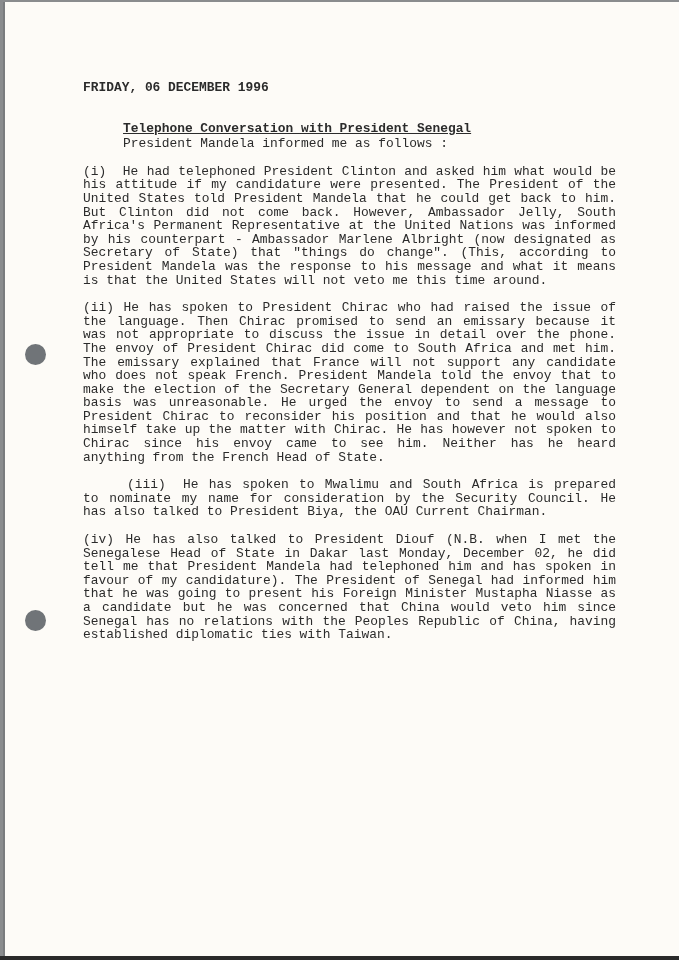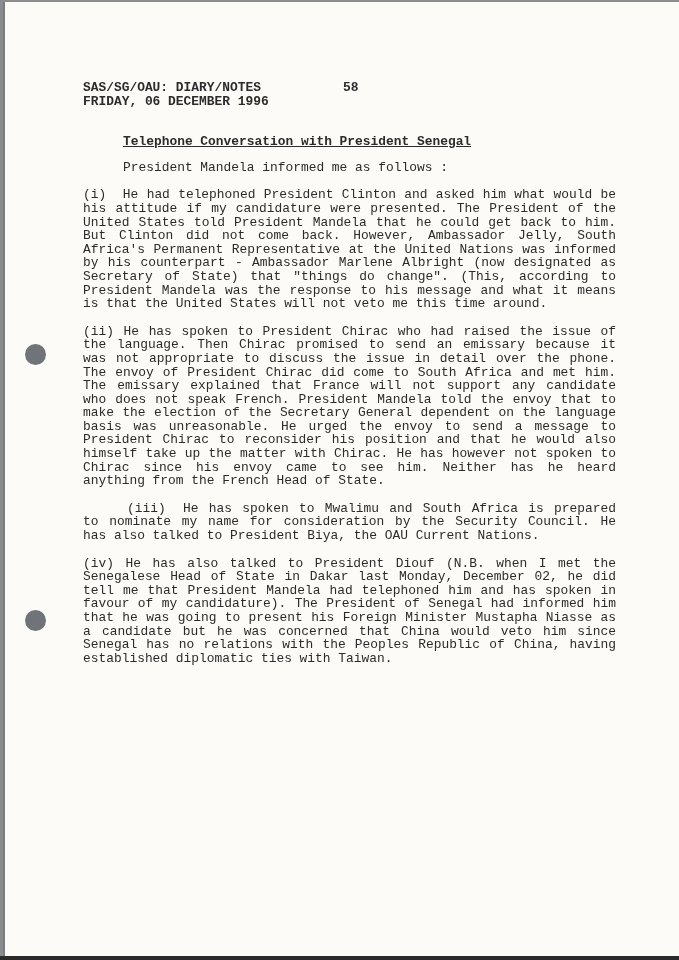--- a/index.html
+++ b/index.html
@@ -25,32 +25,28 @@
 </head>
 <body>
 
 <div class="page">
   <div class="hole" style="top:342px;"></div>
   <div class="hole" style="top:608px;"></div>
 </div>
 <div class="bottom-edge"></div>
 
 <div class="doc">
-  <div class="hdr">
-    <span>SAS/SG/OAU: DIARY/NOTES</span>
-    <span class="num">58</span>
-  </div>
   <div class="hdr">FRIDAY, 06 DECEMBER 1996</div>
 
 
   <div class="title" style="margin-top:27px;">Telephone Conversation with President Senegal</div>
 
 
-  <p class="indent" style="margin-top:12px;">President Mandela informed me as follows :</p>
+  <p class="indent" style="margin-top:2px;">President Mandela informed me as follows :</p>
 
   <p style="margin-top:14px;"><span>(i)</span>&nbsp; <span>He had telephoned President Clinton and asked him what would be his attitude if my candidature were presented.  The President of the United States told President Mandela that he could get back to him.  But Clinton did not come back.  However, Ambassador Jelly, South Africa's Permanent Representative at the United Nations was informed by his counterpart - Ambassador Marlene Albright (now designated as Secretary of State) that "things do change".  (This, according to President Mandela was the response to his message and what it means is that the United States will not veto me this time around.</span></p>
 
   <p style="margin-top:14px;"><span>(ii)</span> <span>He has spoken to President Chirac who had raised the issue of the language.  Then Chirac promised to send an emissary because it was not appropriate to discuss the issue in detail over the phone. The envoy of President Chirac did come to South Africa and met him. The emissary explained that France will not support any candidate who does not speak French.  President Mandela told the envoy that to make the election of the Secretary General dependent on the language basis was unreasonable.  He urged the envoy to send a message to President Chirac to reconsider his position and that he would also himself take up the matter with Chirac.  He has however not spoken to Chirac since his envoy came to see him.  Neither has he heard anything from the French Head of State.</span></p>
 
-  <p style="margin-top:14px;"><span class="tab">(iii)</span><span>He has spoken to Mwalimu and South Africa is prepared to nominate my name for consideration by the Security Council.  He has also talked to President Biya, the OAU Current Nations.</span></p>
+  <p style="margin-top:14px;"><span class="tab">(iii)</span><span>He has spoken to Mwalimu and South Africa is prepared to nominate my name for consideration by the Security Council.  He has also talked to President Biya, the OAU Current Chairman.</span></p>
 
   <p style="margin-top:14px;"><span>(iv)</span> <span>He has also talked to President Diouf (N.B. when I met the Senegalese Head of State in Dakar last Monday, December 02, he did tell me that President Mandela had telephoned him and has spoken in favour of my candidature).  The President of Senegal had informed him that he was going to present his Foreign Minister Mustapha Niasse as a candidate but he was concerned that China would veto him since Senegal has no relations with the Peoples Republic of China, having established diplomatic ties with Taiwan.</span></p>
 </div>
 
 </body></html>

